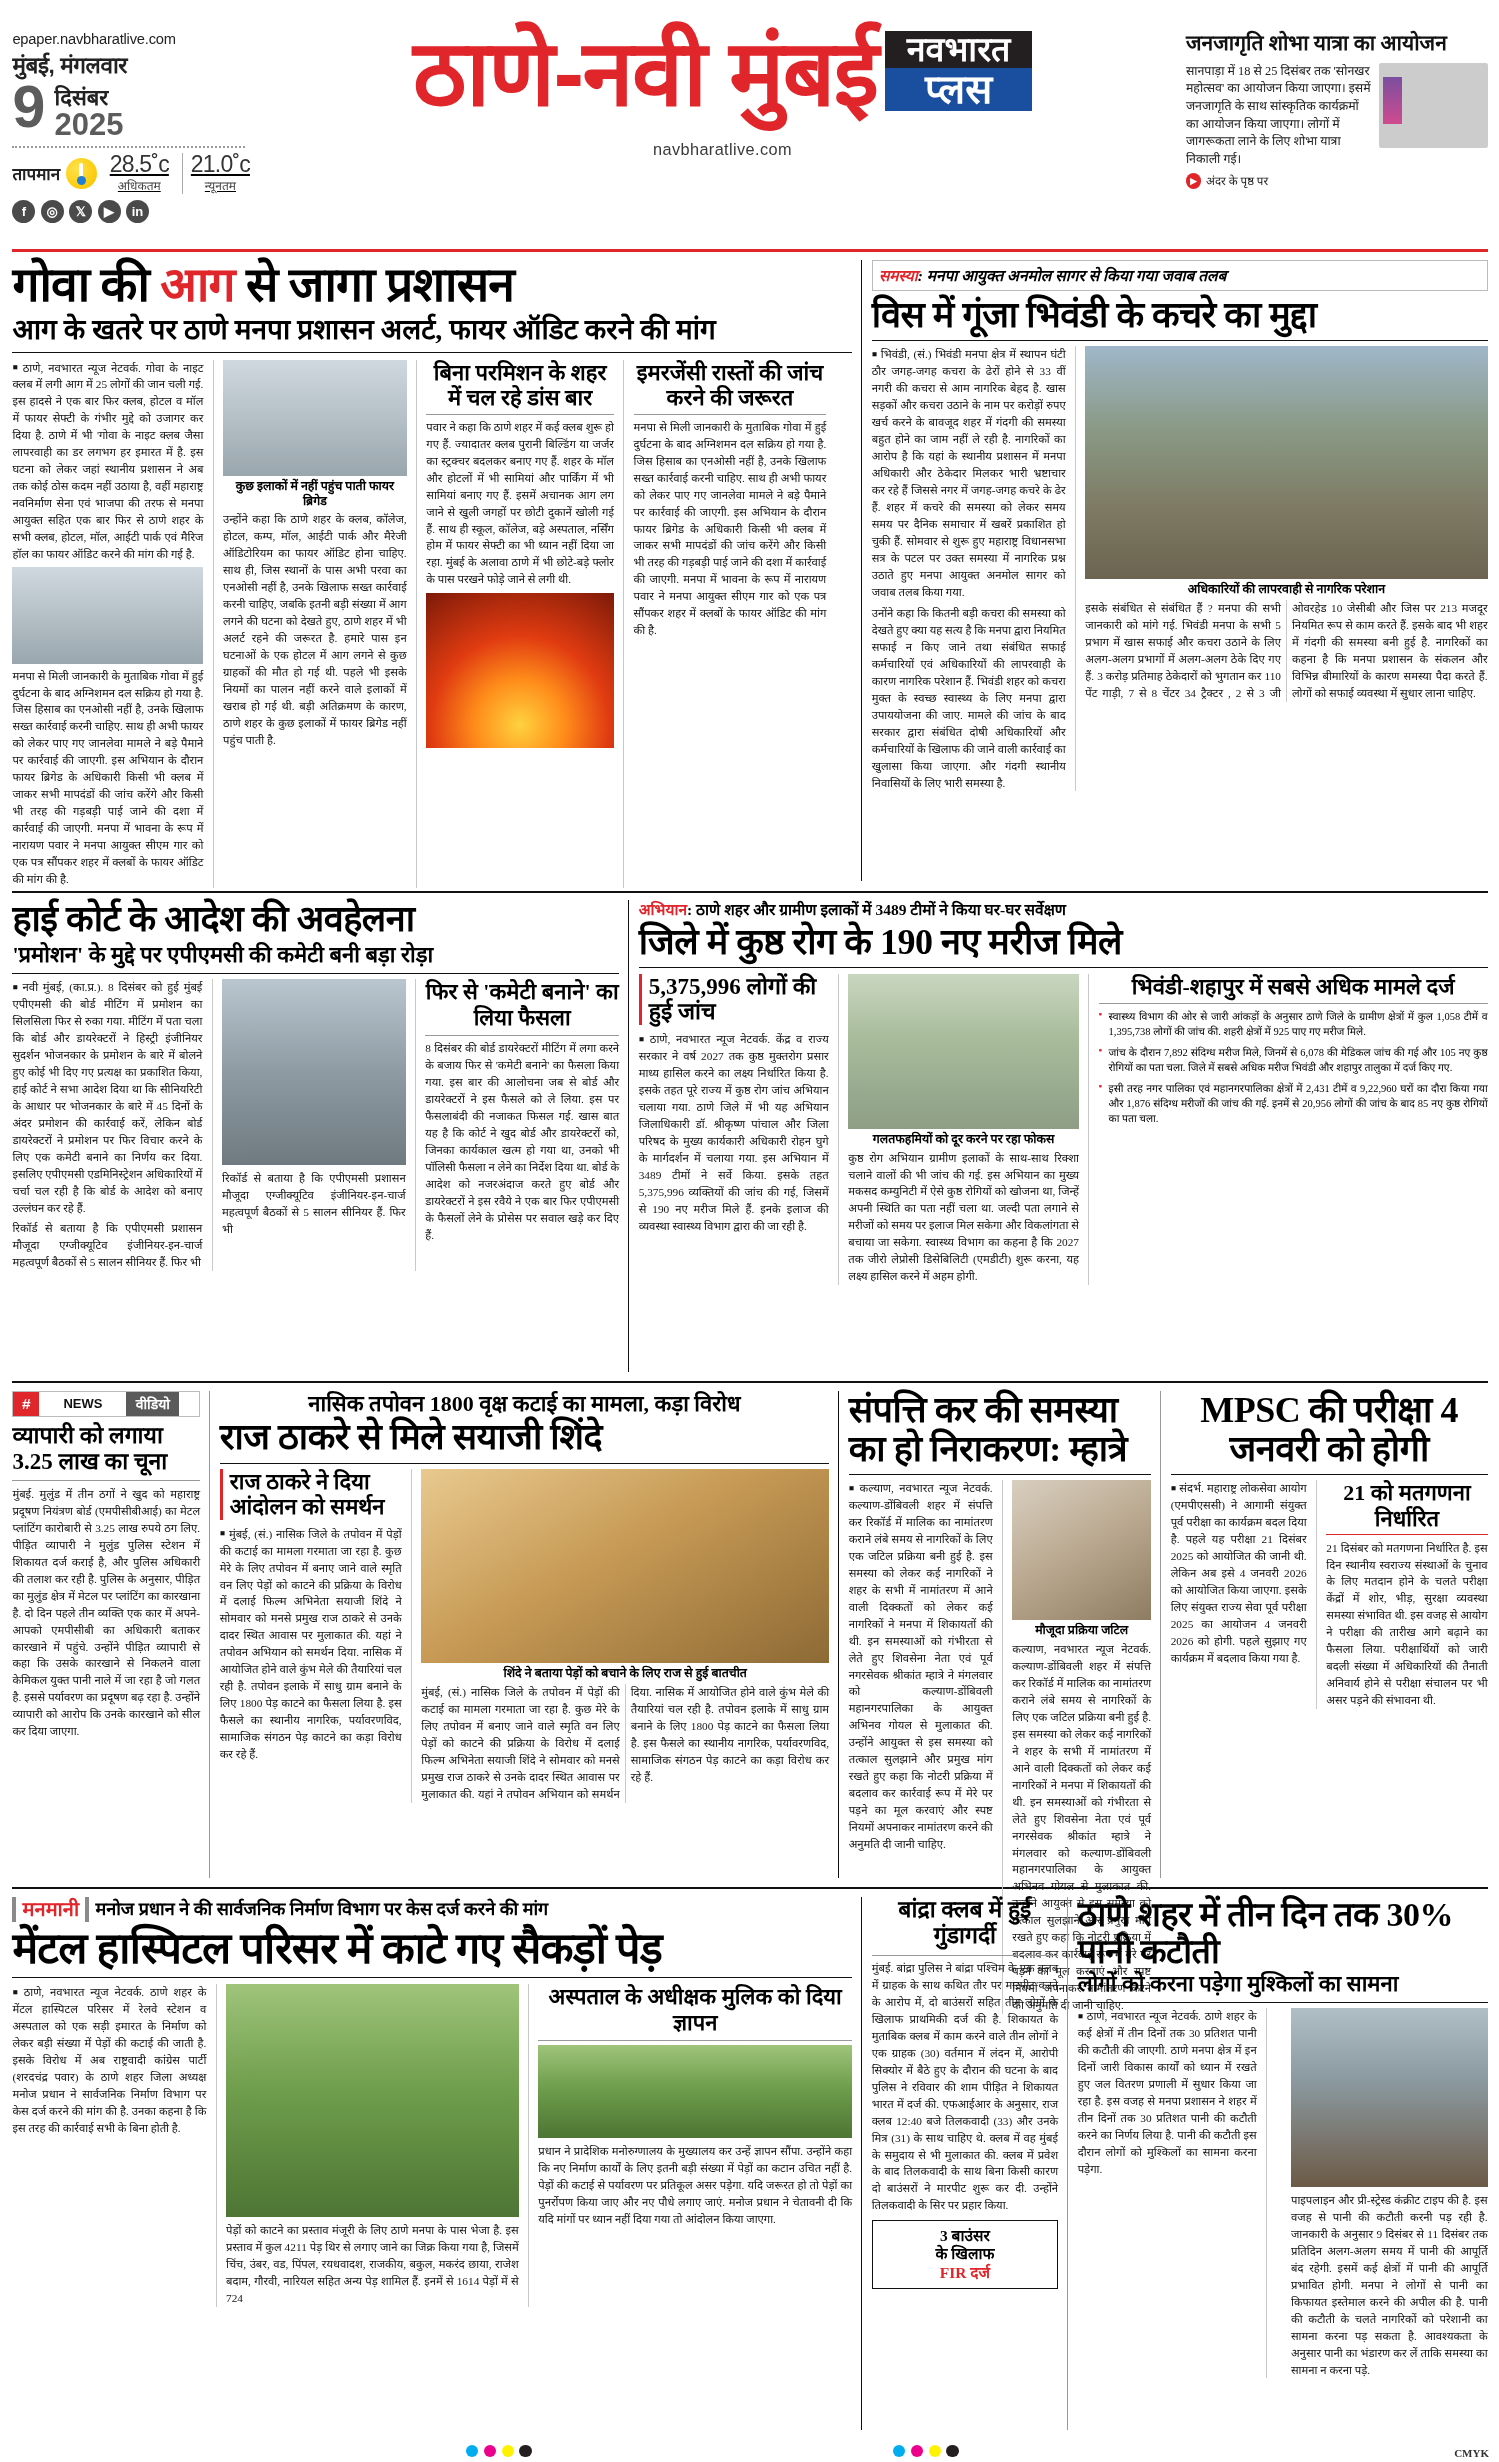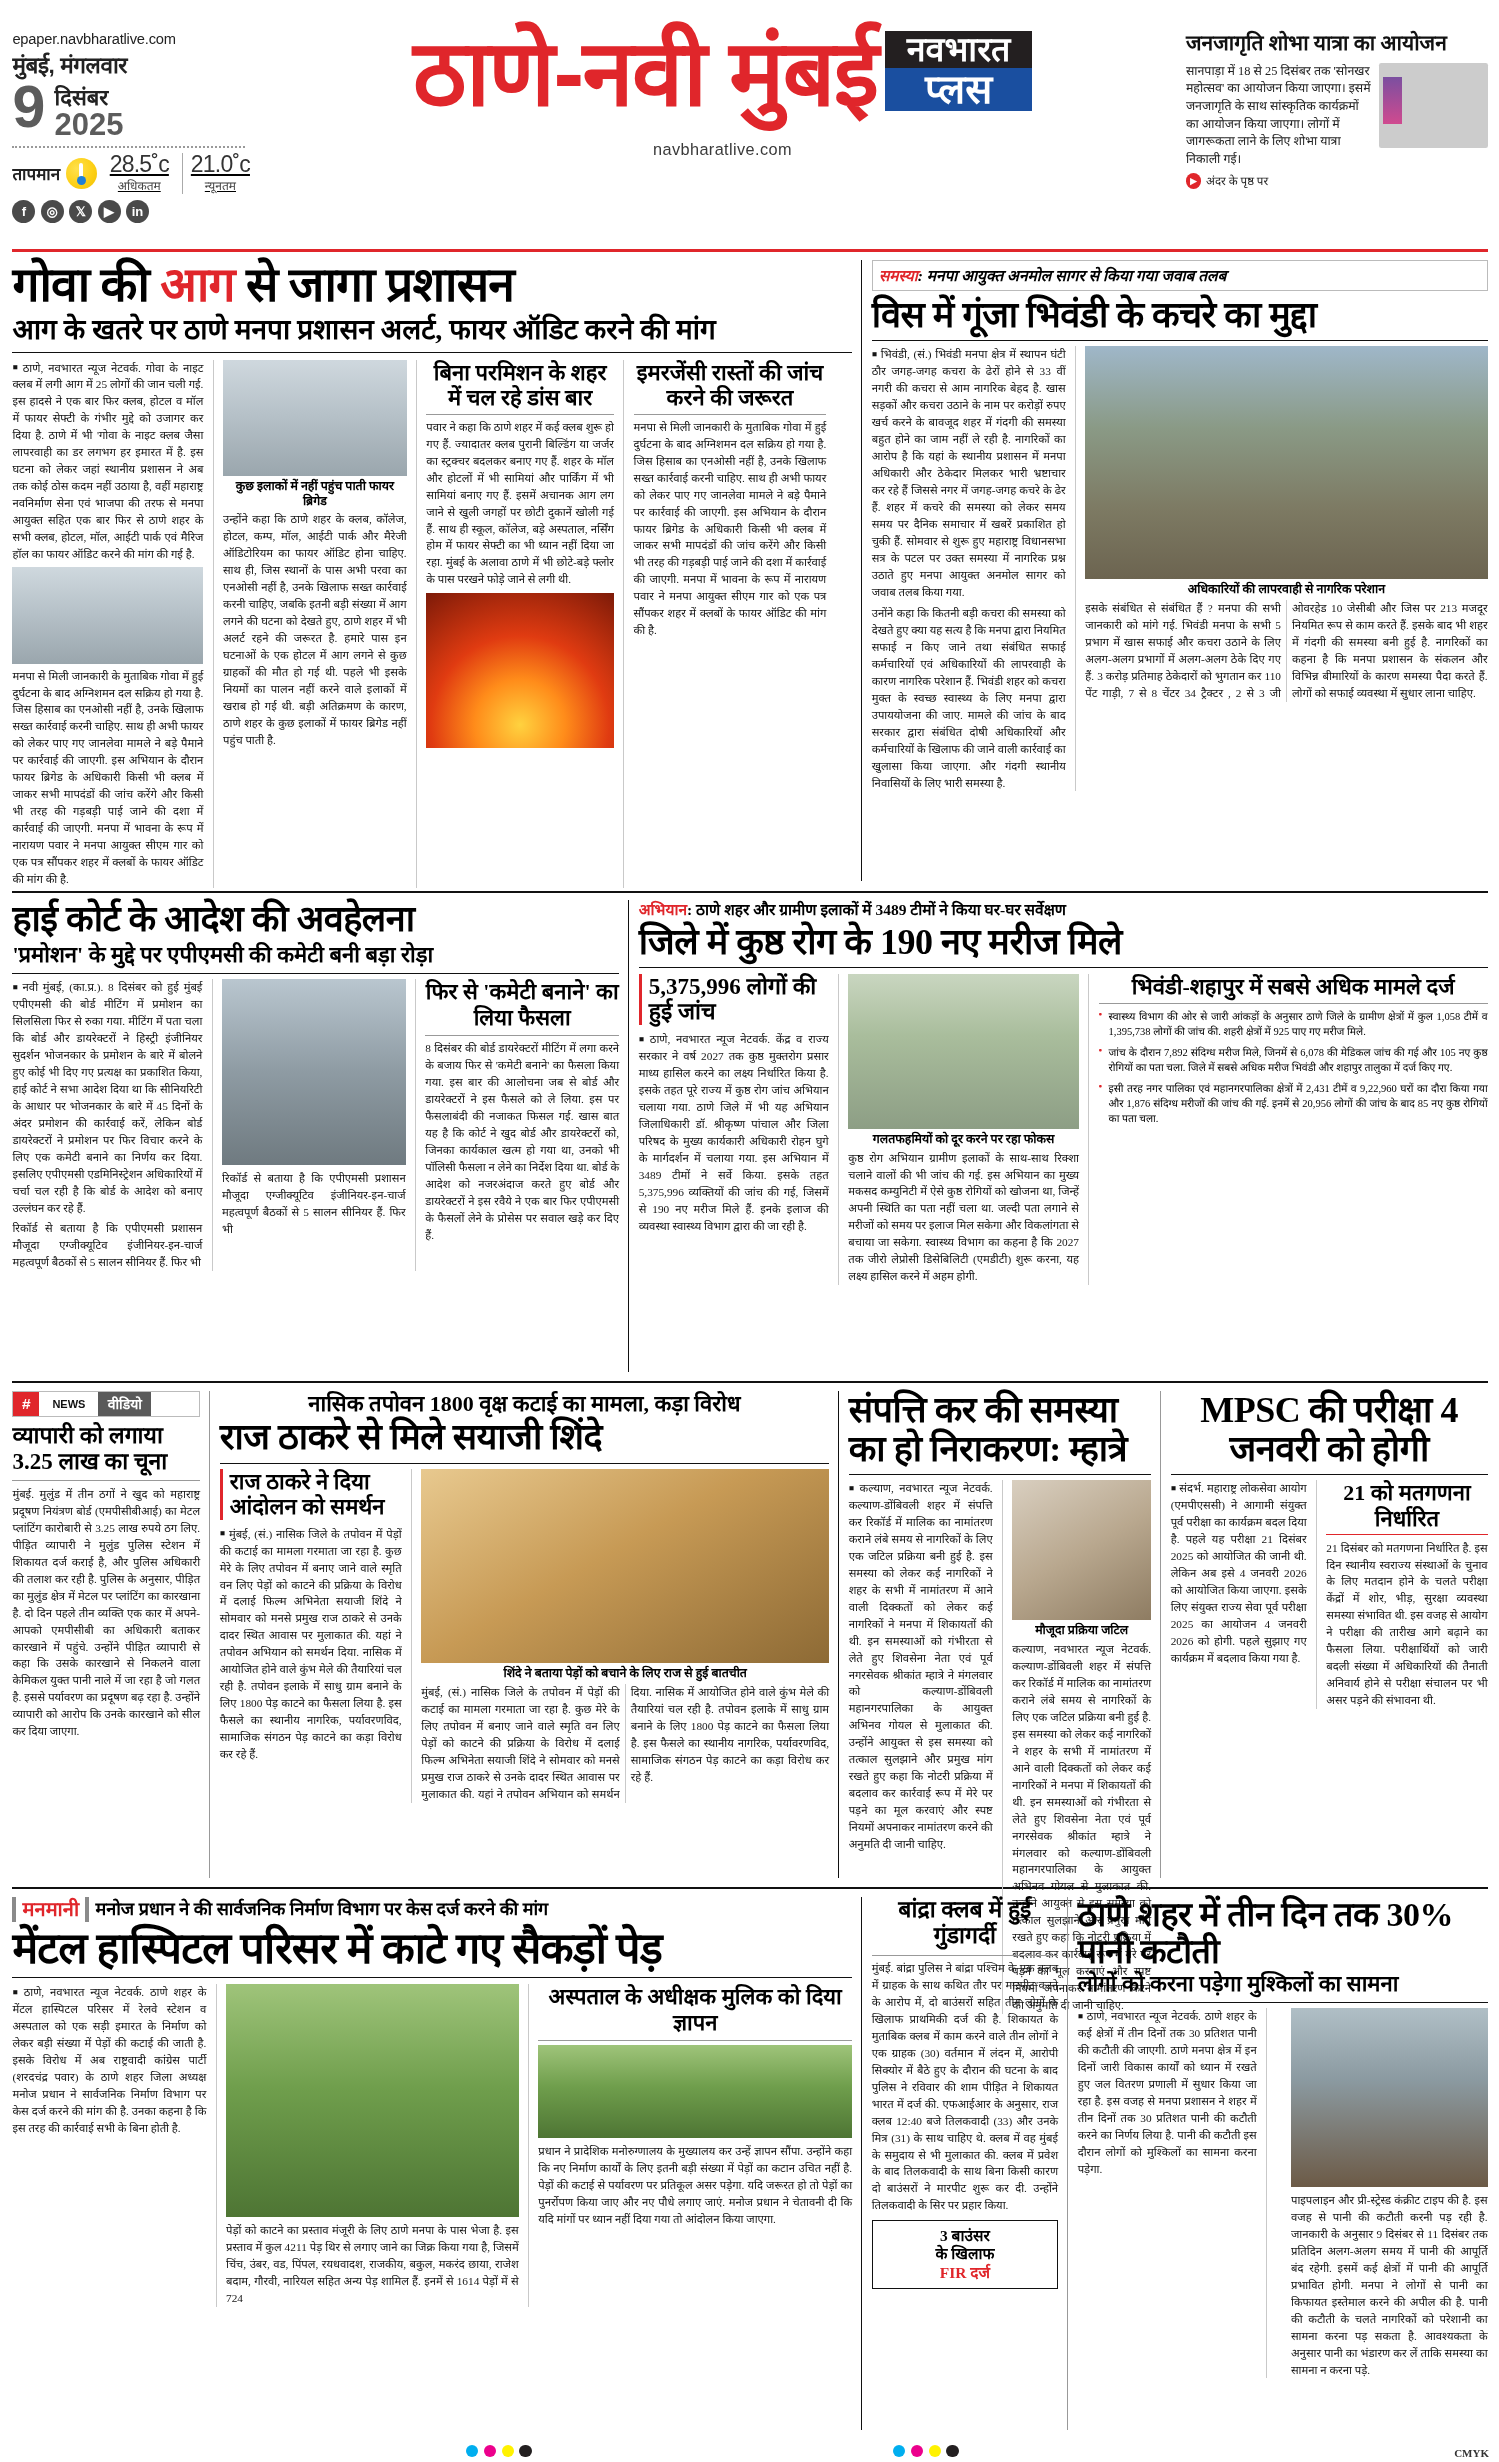--- a/index.html
+++ b/index.html
@@ -89,21 +89,21 @@
   .ph-street { background: linear-gradient(#b9c6cf 0%, #8e9ba3 50%, #6f7a80 100%); }
   .ph-meet { background: linear-gradient(150deg,#e8c98f 0%,#c79a55 45%,#8d6a35 100%); }
   .ph-trees { background: linear-gradient(#9fc47a 0%, #6f9e4c 45%, #4e7534 100%); }
   .ph-water { background: linear-gradient(#b0bfc6 0%, #8b9aa1 40%, #6c5a46 100%); }
   .ph-office { background: linear-gradient(150deg,#d9cfc0 0%,#b9a88f 50%,#8e7c62 100%); }
 
   
   .news-badge { display:flex; align-items:stretch; height: 26px; border:0.8px solid #bbb; }
   .nb-hash { background:#e0262b; color:#fff; font-weight:700; font-size:15.5px; width:26px;
              display:flex;align-items:center;justify-content:center; font-family:"Liberation Sans",sans-serif;}
-  .nb-news { background:#fff; color:#111; font-weight:700; font-size:11px; padding:0 13px;
+  .nb-news { background:#fff; color:#111; font-weight:700; font-size:13px; padding:0 24px;
              display:flex;align-items:center; font-family:"Liberation Sans",sans-serif;}
   .nb-vid { background:#5a5a5a; color:#fff; font-weight:700; font-size:14px; padding:0 9.3px;
             display:flex;align-items:center;}
 
   .redbar-l { border-left: 3.9px solid #e0262b; padding-left: 7px; }
   .greybar-l { border-left: 3.9px solid #8a8a8a; padding-left: 7px; }
 
   .fir-box { border:1.6px solid #111; padding: 5.4px 3.9px; text-align:center; font-weight:700;
              font-size: 15.5px; line-height:1.2; }
   .fir-box .red { color:#e0262b; }

